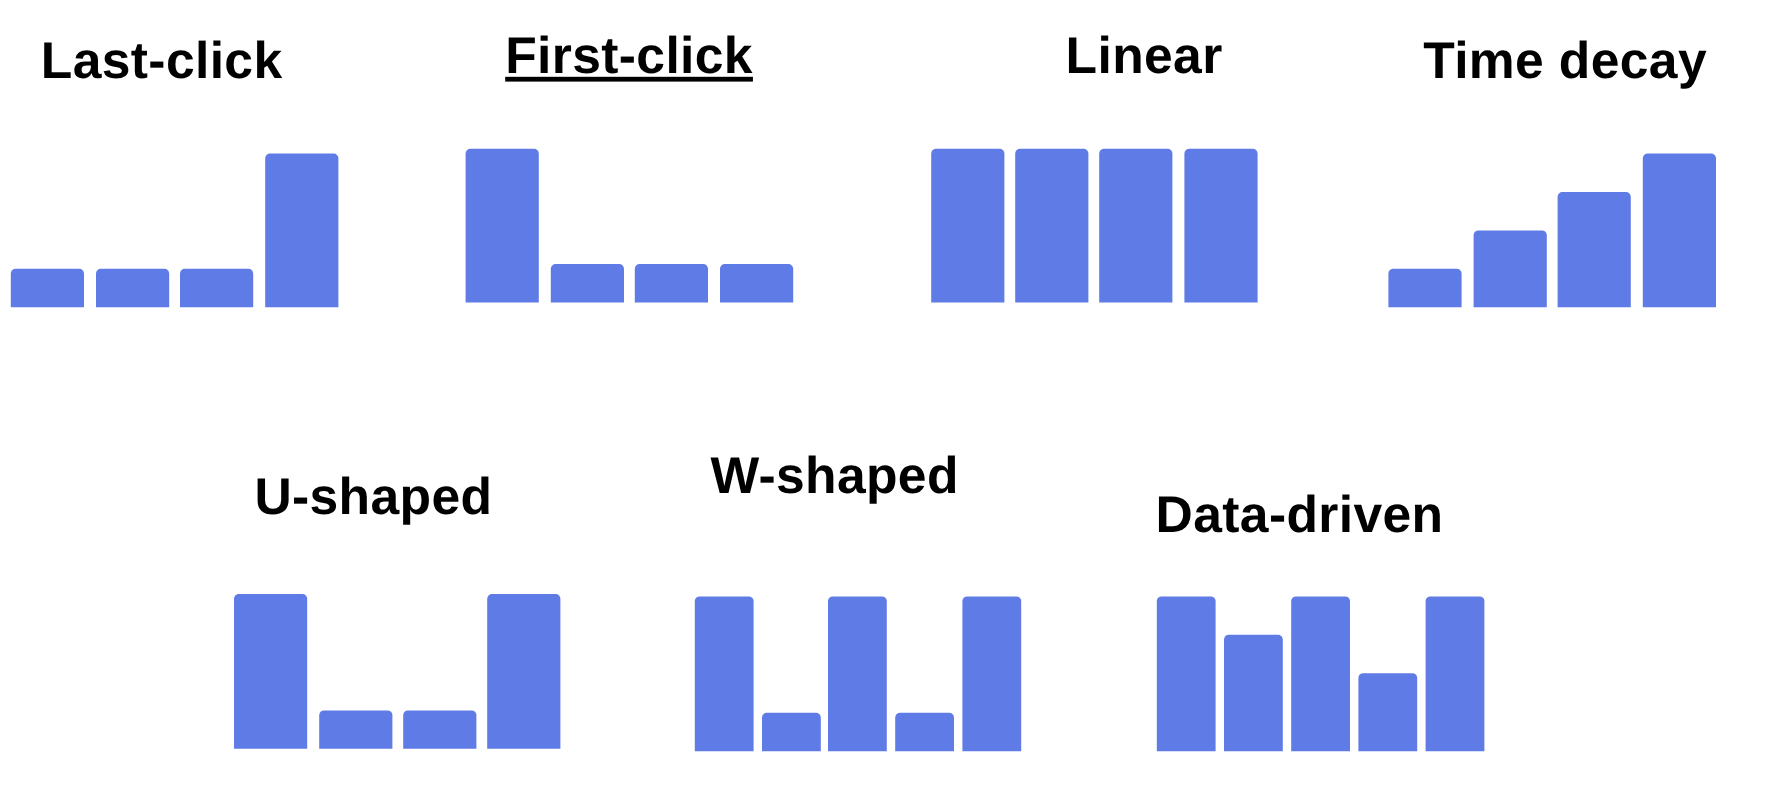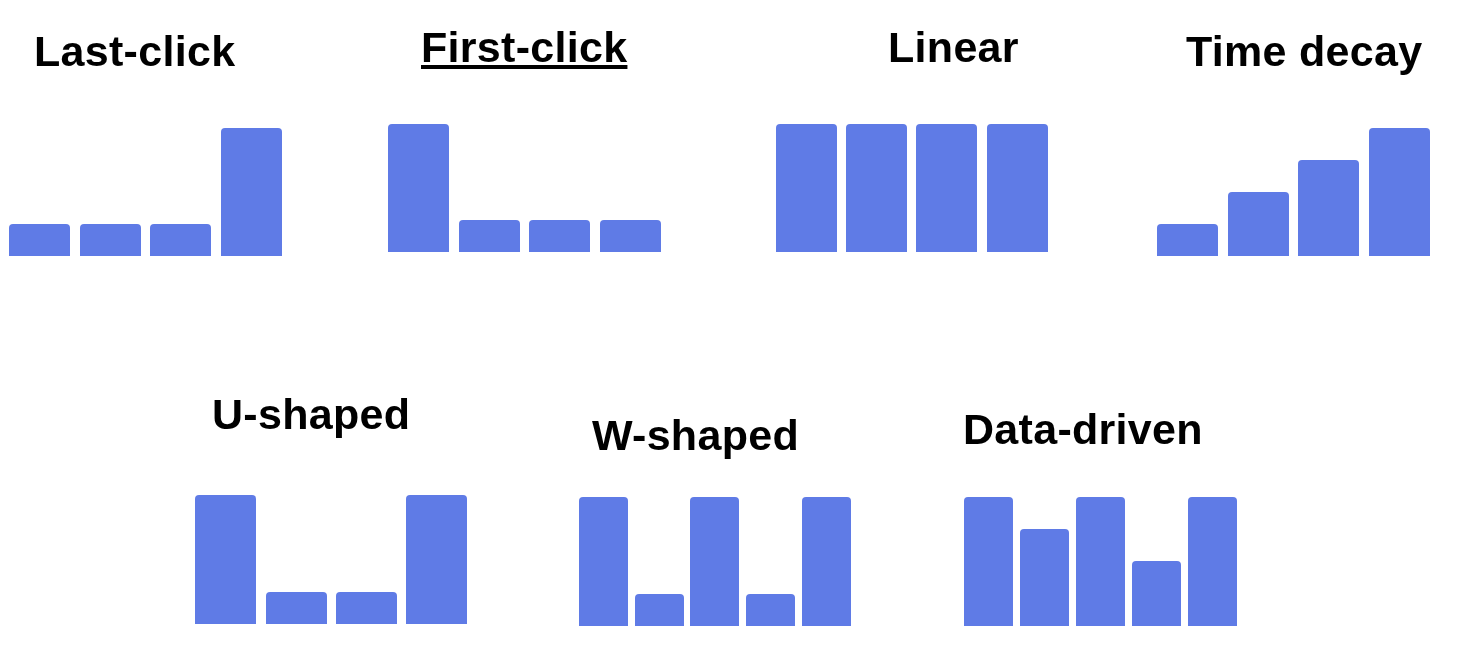--- a/index.html
+++ b/index.html
@@ -40,21 +40,21 @@
       <div class="bar" style="left: 1369px; width: 61px; top: 128px; height: 128px; background: rgb(95, 123, 230);"></div>
     </div>
     <div>
       <div class="title" style="left: 212px; top: 393px; text-align: right;">U-shaped</div>
       <div class="bar" style="left: 195px; width: 61px; top: 495px; height: 129px; background: rgb(95, 123, 230);"></div>
       <div class="bar" style="left: 266px; width: 61px; top: 592px; height: 32px; background: rgb(95, 123, 230);"></div>
       <div class="bar" style="left: 336px; width: 61px; top: 592px; height: 32px; background: rgb(95, 123, 230);"></div>
       <div class="bar" style="left: 406px; width: 61px; top: 495px; height: 129px; background: rgb(95, 123, 230);"></div>
     </div>
     <div>
-      <div class="title" style="left: 592px; top: 414px; text-align: right;">W-shaped</div>
+      <div class="title" style="left: 592px; top: 376px; text-align: right;">W-shaped</div>
       <div class="bar" style="left: 579px; width: 49px; top: 497px; height: 129px; background: rgb(95, 123, 230);"></div>
       <div class="bar" style="left: 635px; width: 49px; top: 594px; height: 32px; background: rgb(95, 123, 230);"></div>
       <div class="bar" style="left: 690px; width: 49px; top: 497px; height: 129px; background: rgb(95, 123, 230);"></div>
       <div class="bar" style="left: 746px; width: 49px; top: 594px; height: 32px; background: rgb(95, 123, 230);"></div>
       <div class="bar" style="left: 802px; width: 49px; top: 497px; height: 129px; background: rgb(95, 123, 230);"></div>
     </div>
     <div>
       <div class="title" style="left: 963px; top: 408px;">Data-driven</div>
       <div class="bar" style="left: 964px; width: 49px; top: 497px; height: 129px; background: rgb(95, 123, 230);"></div>
       <div class="bar" style="left: 1020px; width: 49px; top: 529px; height: 97px; background: rgb(95, 123, 230);"></div>

